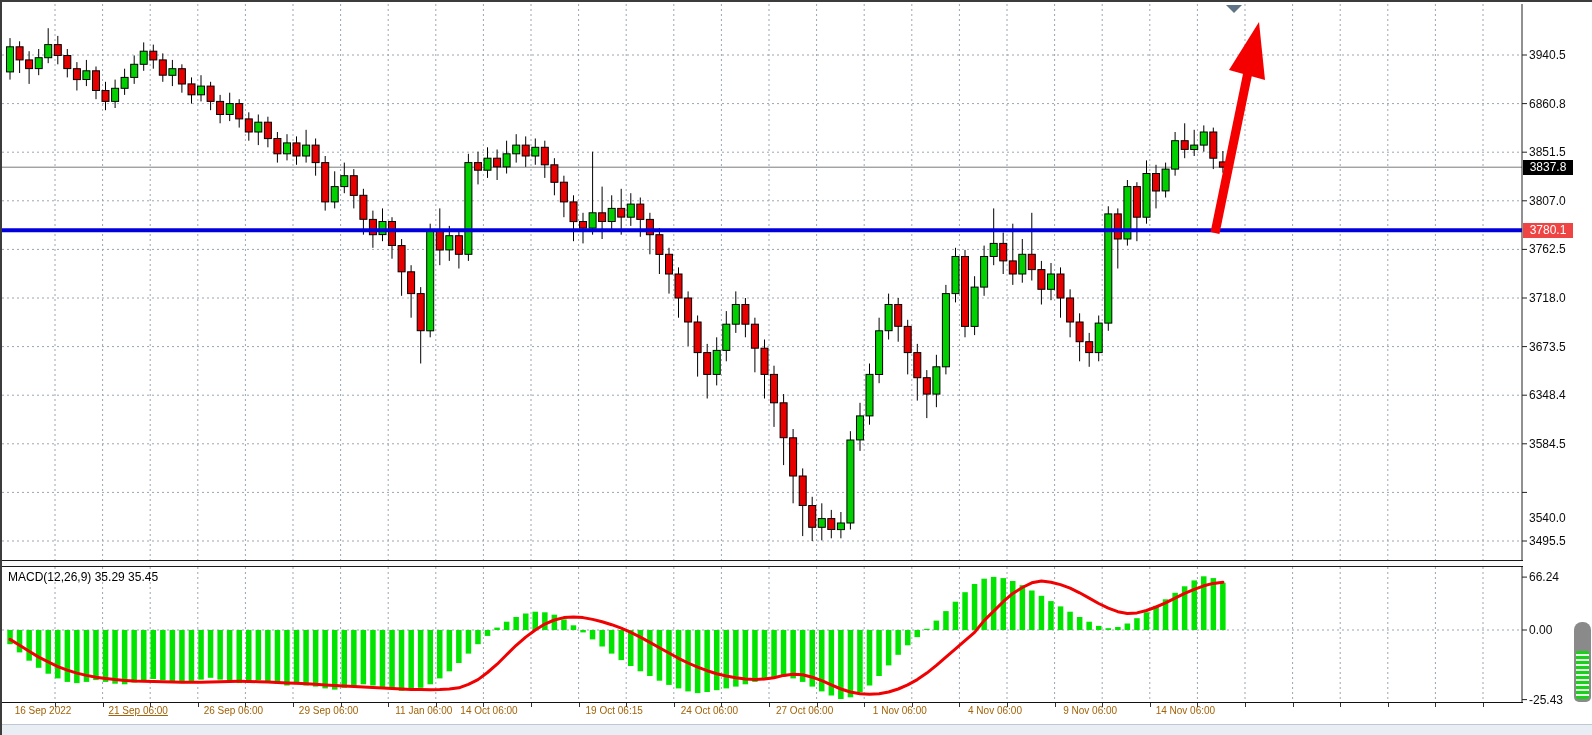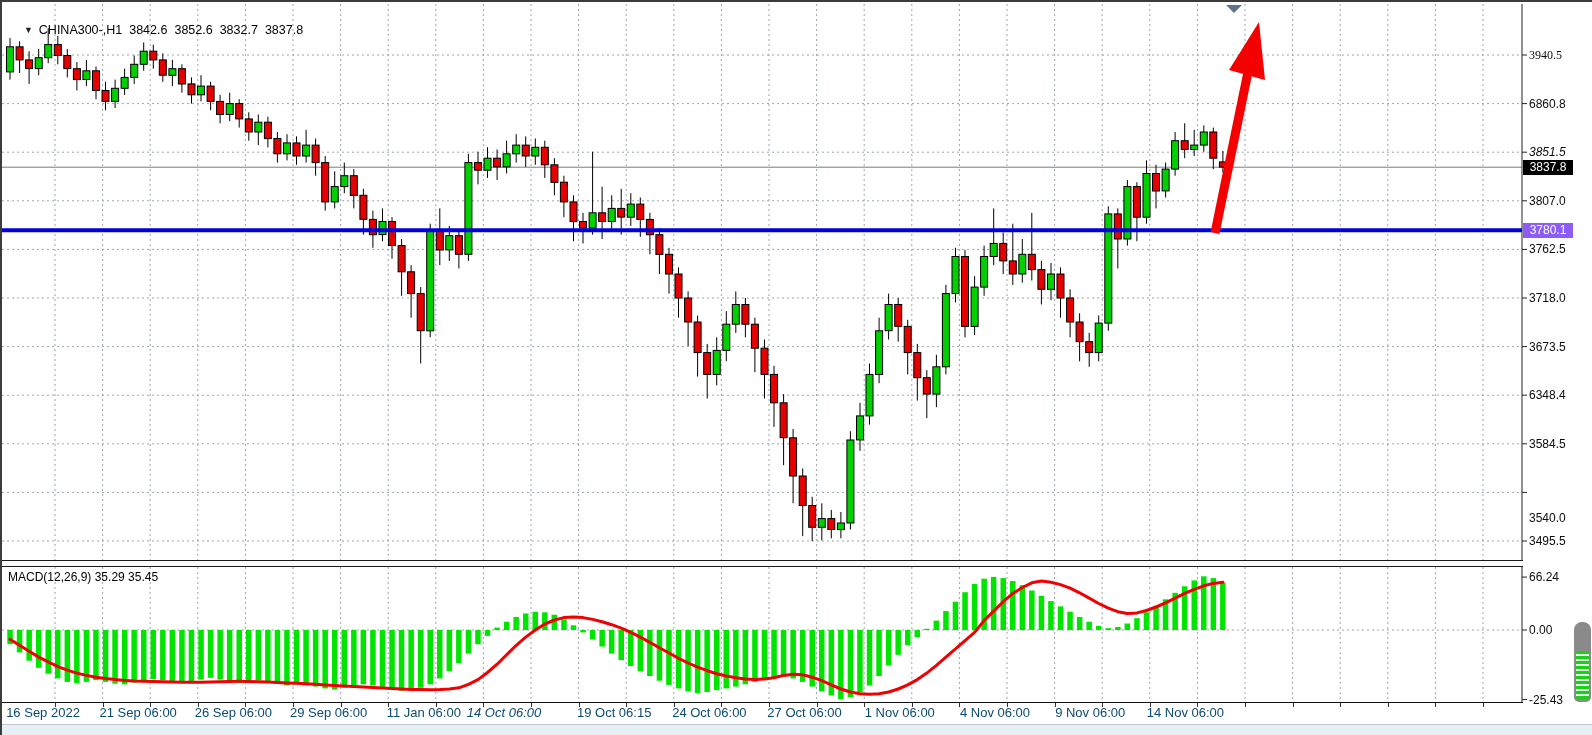--- a/index.html
+++ b/index.html
@@ -11,21 +11,21 @@
   .symbol-bar{position:absolute;left:8px;top:7px;font-size:12.5px;color:#000;white-space:pre;z-index:5;}
   .symbol-bar .tri{color:#222;font-size:9px;vertical-align:1px;margin-right:6px;}
   .symbol-bar span.v{margin-left:7px;}
   .macd-label{position:absolute;left:6px;top:568px;font-size:12px;color:#000;z-index:5;}
   .splitter{position:absolute;left:0;top:558px;width:1521px;height:5px;background:#fafafa;
             border-top:1px solid #1a1a1a;border-bottom:1px solid #1a1a1a;z-index:4;}
   .price-tick,.macd-tick{position:absolute;left:1527px;width:62px;height:14px;font-size:12px;
             color:#0b0b0b;line-height:14px;text-align:left;}
   .price-tag{position:absolute;left:1521px;width:50px;height:15px;font-size:12px;line-height:15px;
             text-align:center;color:#fff;z-index:6;}
-  .date-label{position:absolute;top:703px;transform:translateX(-50%);font-size:13px;color:#0c4a6e;white-space:nowrap;}
+  .date-label{position:absolute;top:703px;transform:translateX(-50%);font-size:10px;color:#a16207;white-space:nowrap;}
   .time-axis-line{position:absolute;left:0;top:700px;width:1521px;height:1px;background:#111;}
   .date-tick{position:absolute;top:701px;width:1px;height:4px;background:#333;}
   .bottom-strip{position:absolute;left:0;top:722px;width:1592px;height:13px;background:#e9eef5;border-top:1px solid #bfc7d2;}
   .scroll-widget{position:absolute;left:1572px;top:620px;width:17px;height:80px;background:#8a8a8a;
             border-radius:8px 8px 5px 5px;z-index:7;}
   .scroll-widget .stripes{position:absolute;left:2px;right:2px;bottom:3px;height:48px;border-radius:2px;
             background:repeating-linear-gradient(180deg,#1ad11a 0 3px,#e9f9e9 3px 5px);}
 </style>
 </head>
 <body>
@@ -343,23 +343,20 @@
       <line x1="1520" y1="342.6" x2="1525" y2="342.6" stroke="#222" stroke-width="1"></line>
       <line x1="1520" y1="391.2" x2="1525" y2="391.2" stroke="#222" stroke-width="1"></line>
       <line x1="1520" y1="439.8" x2="1525" y2="439.8" stroke="#222" stroke-width="1"></line>
       <line x1="1520" y1="488.4" x2="1525" y2="488.4" stroke="#222" stroke-width="1"></line>
       <line x1="1520" y1="537.0" x2="1525" y2="537.0" stroke="#222" stroke-width="1"></line>
       <polygon points="1224,1 1240,1 1232,9" fill="#5f7486"></polygon>
       <line x1="1213" y1="229" x2="1246" y2="68" stroke="#f40000" stroke-width="9"></line>
       <polygon points="1257,18 1263,76 1227,66" fill="#f40000"></polygon>
     </svg>
 
-  <div class="symbol-bar">
-    <span class="tri">▼</span><span>CHINA300-,H1</span><span class="v">3842.6</span><span class="v">3852.6</span><span class="v">3832.7</span><span class="v">3837.8</span>
-  </div>
 
   <div class="splitter"></div>
 
   <svg id="macd-svg" width="1592" height="135">
       <line x1="53.0" y1="0" x2="53.0" y2="135" stroke="#9aa5b1" stroke-width="1" stroke-dasharray="2,3"></line>
       <line x1="100.6" y1="0" x2="100.6" y2="135" stroke="#9aa5b1" stroke-width="1" stroke-dasharray="2,3"></line>
       <line x1="148.2" y1="0" x2="148.2" y2="135" stroke="#9aa5b1" stroke-width="1" stroke-dasharray="2,3"></line>
       <line x1="195.8" y1="0" x2="195.8" y2="135" stroke="#9aa5b1" stroke-width="1" stroke-dasharray="2,3"></line>
       <line x1="243.4" y1="0" x2="243.4" y2="135" stroke="#9aa5b1" stroke-width="1" stroke-dasharray="2,3"></line>
       <line x1="291.0" y1="0" x2="291.0" y2="135" stroke="#9aa5b1" stroke-width="1" stroke-dasharray="2,3"></line>
@@ -521,39 +518,39 @@
       <line x1="1520" y1="0" x2="1520" y2="135" stroke="#222" stroke-width="1"></line>
       <line x1="1520" y1="10.1" x2="1525" y2="10.1" stroke="#222" stroke-width="1"></line>
       <line x1="1520" y1="63.0" x2="1525" y2="63.0" stroke="#222" stroke-width="1"></line>
       <line x1="1520" y1="132.6" x2="1525" y2="132.6" stroke="#222" stroke-width="1"></line>
     </svg>
 
   <div class="macd-label">MACD(12,26,9) 35.29 35.45</div>
 
   <div class="time-axis-line"></div>
   <div id="price-axis">
-      <div class="price-tick" style="top: 46px; font-family: Liberation Serif, serif;">3940.5</div>
+      <div class="price-tick" style="top: 46px;">3940.5</div>
       <div class="price-tick" style="top: 94.5984px;">6860.8</div>
-      <div class="price-tick" style="top: 143.197px; font-style: italic;">3851.5</div>
+      <div class="price-tick" style="top: 143.197px;">3851.5</div>
       <div class="price-tick" style="top: 191.795px;">3807.0</div>
       <div class="price-tick" style="top: 240.394px;">3762.5</div>
       <div class="price-tick" style="top: 288.992px;">3718.0</div>
       <div class="price-tick" style="top: 337.591px;">3673.5</div>
       <div class="price-tick" style="top: 386.189px;">6348.4</div>
       <div class="price-tick" style="top: 434.788px;">3584.5</div>
       <div class="price-tick" style="top: 483.386px; margin-top: 26px;">3540.0</div>
       <div class="price-tick" style="top: 531.985px;">3495.5</div>
     </div>
   <div id="time-axis">
       <div class="date-label" style="left: 41px;">16 Sep 2022</div>
-      <div class="date-label" style="left: 136.2px;">21 Sep 06:00</div>
+      <div class="date-label" style="left: 136.2px; text-decoration: underline;">21 Sep 06:00</div>
       <div class="date-label" style="left: 231.4px;">26 Sep 06:00</div>
       <div class="date-label" style="left: 326.6px;">29 Sep 06:00</div>
       <div class="date-label" style="left: 421.8px;">11 Jan 06:00</div>
-      <div class="date-label" style="left: 502px; font-style: italic;">14 Oct 06:00</div>
+      <div class="date-label" style="left: 487px;">14 Oct 06:00</div>
       <div class="date-label" style="left: 612.2px;">19 Oct 06:15</div>
       <div class="date-label" style="left: 707.4px;">24 Oct 06:00</div>
       <div class="date-label" style="left: 802.6px;">27 Oct 06:00</div>
       <div class="date-label" style="left: 897.8px;">1 Nov 06:00</div>
       <div class="date-label" style="left: 993px;">4 Nov 06:00</div>
       <div class="date-label" style="left: 1088.2px;">9 Nov 06:00</div>
       <div class="date-label" style="left: 1183.4px;">14 Nov 06:00</div>
       <div class="date-tick" style="left: 53px;"></div>
       <div class="date-tick" style="left: 100.6px;"></div>
       <div class="date-tick" style="left: 148.2px;"></div>
@@ -586,20 +583,20 @@
       <div class="date-tick" style="left: 1433.4px;"></div>
       <div class="date-tick" style="left: 1481px;"></div>
     </div>
   <div id="macd-axis">
       <div class="macd-tick" style="top: 568.065px;">66.24</div>
       <div class="macd-tick" style="top: 621px;">0.00</div>
       <div class="macd-tick" style="top: 690.585px;">-25.43</div>
     </div>
 
   <div class="price-tag" id="current-price-tag" style="top: 158.159px; background: rgb(0, 0, 0);">3837.8</div>
-  <div class="price-tag" id="support-price-tag" style="top: 221.173px; background: #8b5cf6;">3780.1</div>
+  <div class="price-tag" id="support-price-tag" style="top: 221.173px; background: #ef4444;">3780.1</div>
 
   <div class="scroll-widget">
     <div class="stripes"></div>
   </div>
 
   <div class="bottom-strip"></div>
 </div>
 
 </body></html>

